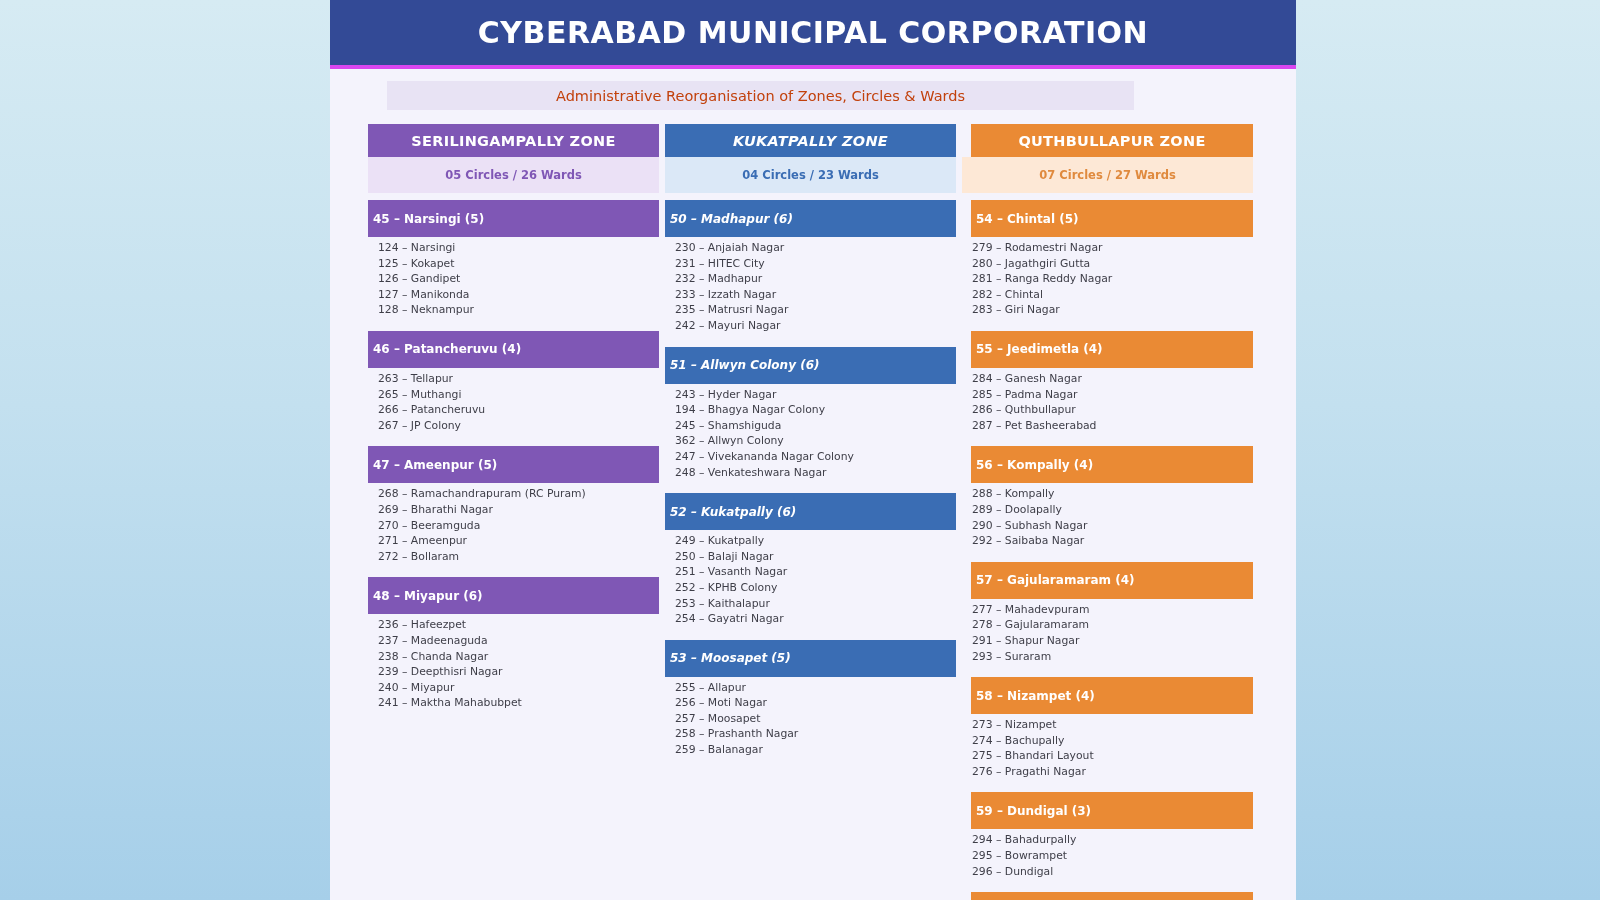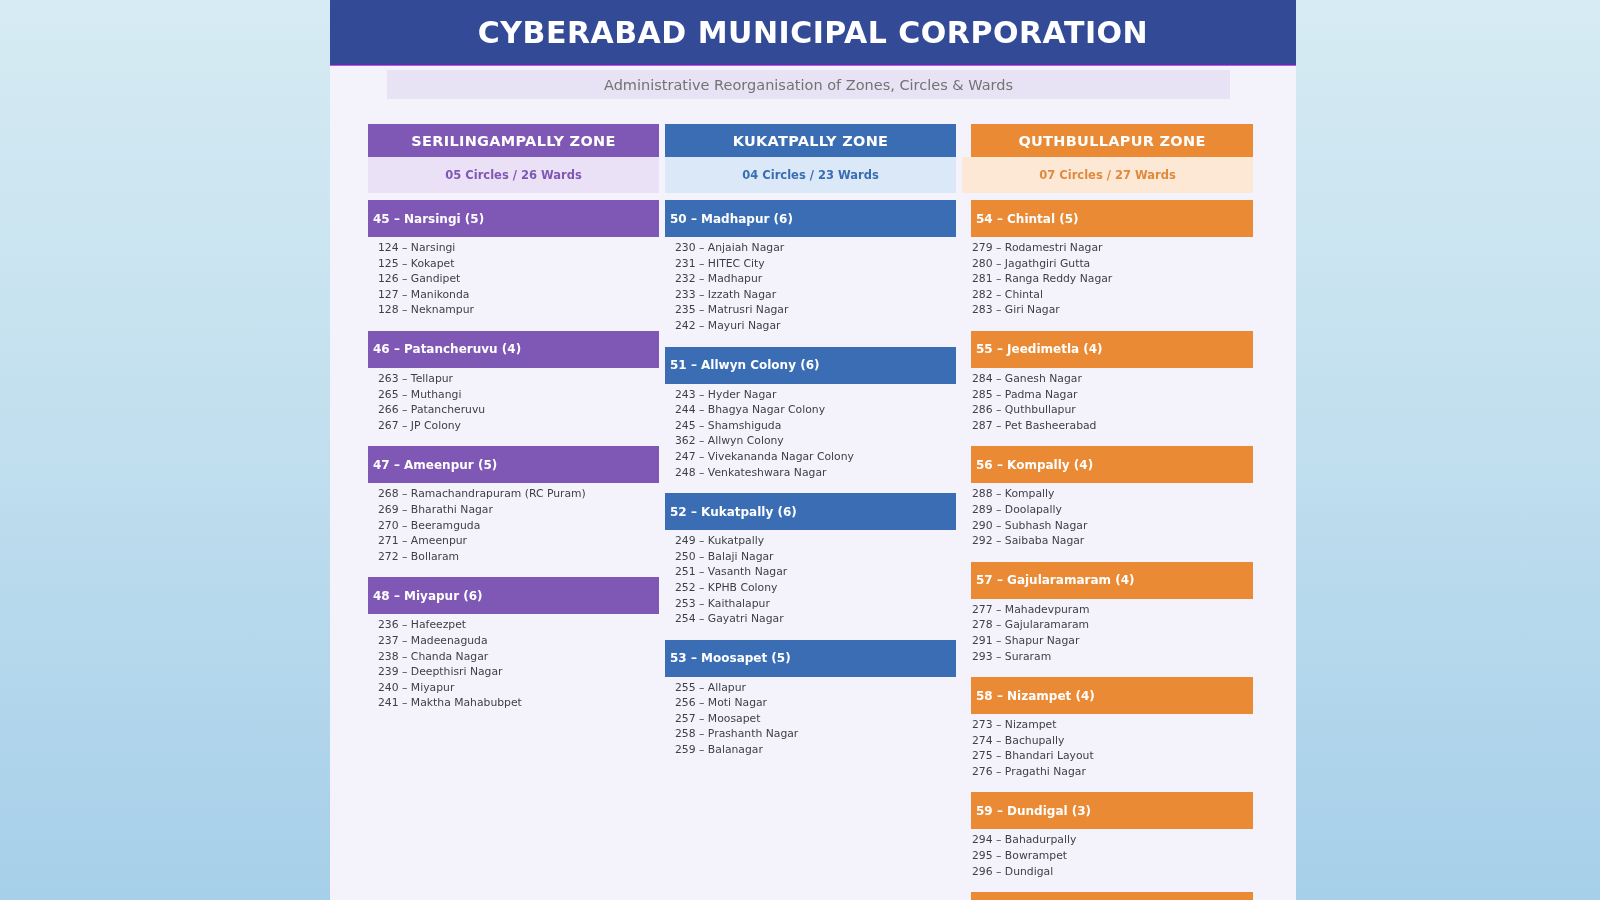--- a/index.html
+++ b/index.html
@@ -8,29 +8,29 @@
     background: linear-gradient(180deg, #d6ebf3 0%, #c3e0ef 45%, #a6cfe9 100%);
     font-family: "DejaVu Sans", sans-serif;
   }
   .panel {
     position:absolute; left:330px; top:0; width:966px; height:900px;
     background:#f4f3fc;
   }
   .header {
     height:65px; background:#334a96;
     display:flex; align-items:center; justify-content:center;
-    border-bottom:1px solid #d946ef;
+    border-bottom:4px solid #d946ef;
   }
   .header h1 {
     margin:0; color:#fff; font-size:30px; font-weight:bold; letter-spacing:0.5px;
     font-family: "DejaVu Sans", sans-serif;
   }
   .subtitle {
-    position:absolute; left:57px; top:70px; width:843px; height:29px;
-    background:#e8e3f4; color:#737373; font-size:14.5px;
+    position:absolute; left:57px; top:81px; width:747px; height:29px;
+    background:#e8e3f4; color:#c2410c; font-size:14.5px;
     display:flex; align-items:center; justify-content:center;
   }
   .columns {
     position:absolute; left:38px; top:124px; width:912px;
     display:flex; gap:6px;
   }
   .col { width:291px; }
   .zone-head {
     height:33px; color:#fff; font-weight:bold; font-size:14.5px;
     display:flex; align-items:center; justify-content:center; letter-spacing:0.3px;
@@ -44,21 +44,21 @@
     height:37px; color:#fff; font-weight:bold; font-size:12px;
     display:flex; align-items:center; padding-left:5px;
   }
   .wards { margin:3px 0 0 0; padding:0; list-style:none; }
   .ward {
     height:15.6px; line-height:15.6px; font-size:10.8px; color:#3e3e48;
     padding-left:10px; white-space:nowrap;
   }
   .purple .zone-head, .purple .circle-head { background:#7f57b5; }
   .purple .zone-sub { background:#ebe1f6; color:#7f57b5; }
-  .blue .zone-head, .blue .circle-head { background:#3a6db4; }
+  .blue .zone-head, .blue .circle-head { background:#3a6db4;font-style:italic; }
   .blue .zone-sub { background:#dbe8f7; color:#3a6db4; }
   .orange .zone-head, .orange .circle-head { background:#ea8a34;margin-left:9px; }
   .orange .zone-sub { background:#fde8d6; color:#e08a3e; }
 </style>
 </head>
 <body>
 
 <div class="panel">
   <div class="header">
     <h1>CYBERABAD MUNICIPAL CORPORATION</h1>
@@ -120,21 +120,21 @@
             <li class="ward">232 – Madhapur</li>
             <li class="ward">233 – Izzath Nagar</li>
             <li class="ward">235 – Matrusri Nagar</li>
             <li class="ward">242 – Mayuri Nagar</li>
           </ul>
         </div>
         <div class="circle">
           <div class="circle-head">51 – Allwyn Colony (6)</div>
           <ul class="wards">
             <li class="ward">243 – Hyder Nagar</li>
-            <li class="ward">244 – Bhagya Nagar Colony</li>
+            <li class="ward">194 – Bhagya Nagar Colony</li>
             <li class="ward">245 – Shamshiguda</li>
             <li class="ward">362 – Allwyn Colony</li>
             <li class="ward">247 – Vivekananda Nagar Colony</li>
             <li class="ward">248 – Venkateshwara Nagar</li>
           </ul>
         </div>
         <div class="circle">
           <div class="circle-head">52 – Kukatpally (6)</div>
           <ul class="wards">
             <li class="ward">249 – Kukatpally</li>

